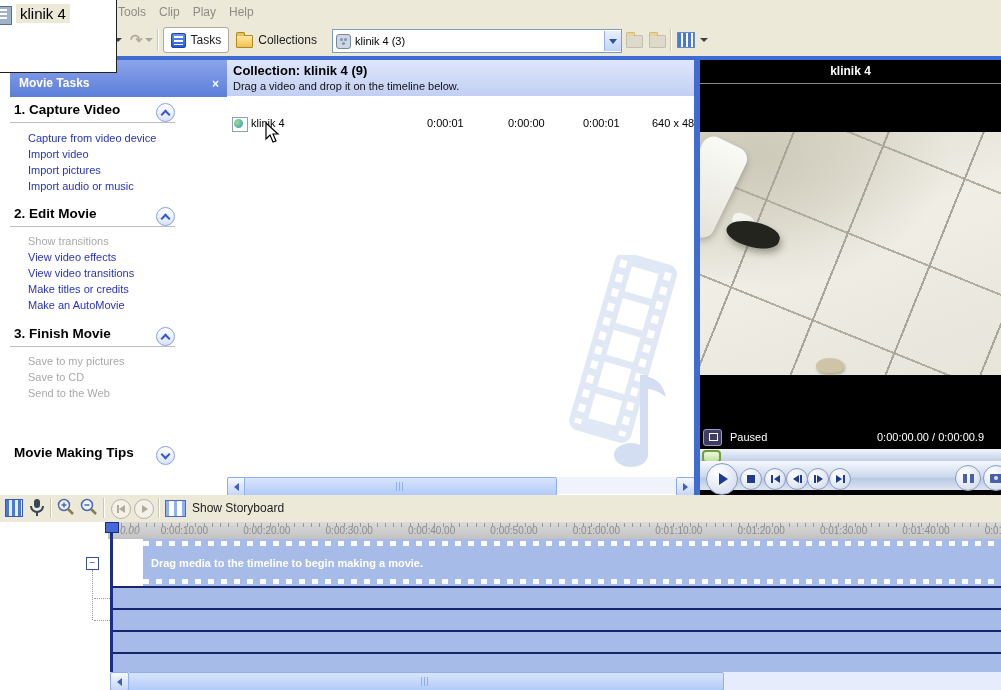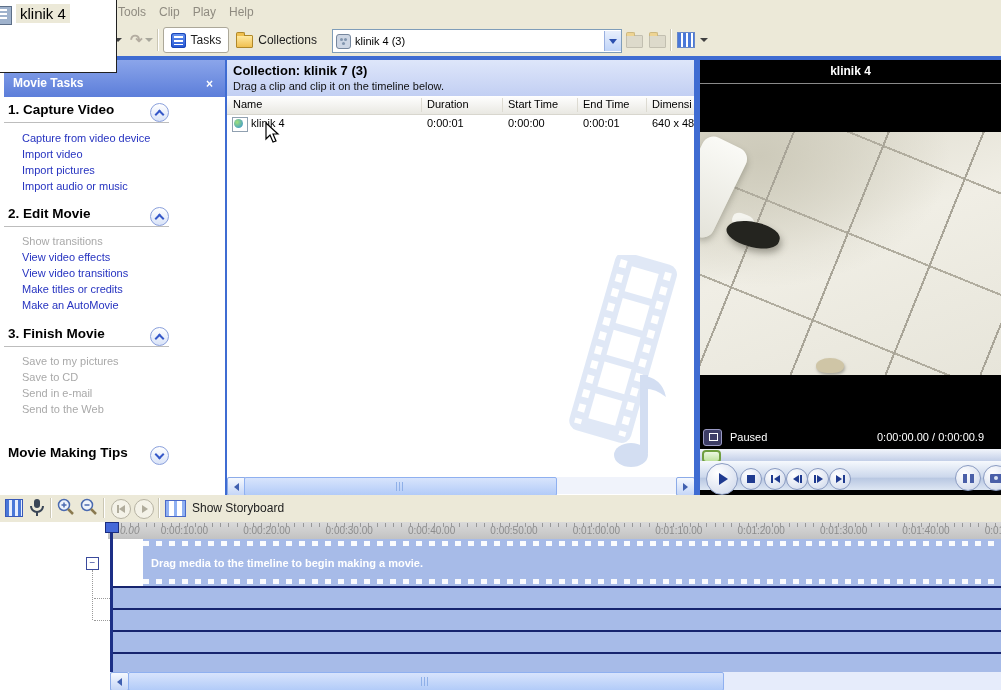--- a/index.html
+++ b/index.html
@@ -38,21 +38,21 @@
   
   #overlay{left:0;top:0;width:116px;height:72px;background:#fff;border-right:1px solid #202020;border-bottom:1px solid #202020;z-index:60;}
   #overlay .lbl{position:absolute;left:16px;top:4px;background:#ece9d8;padding:1px 4px;font-size:15px;}
   #overlay .oic{position:absolute;left:-4px;top:6px;width:14px;height:17px;background:#9fb2cc;border:1px solid #5d6f88;}
   #overlay .oic::after{content:"";position:absolute;left:2px;top:2px;width:8px;height:10px;background:repeating-linear-gradient(#fff 0 2px,transparent 2px 4px);}
 
   
   .frame{background:#3f6cd2;}
 
   
-  #sidebar{left:4px;top:60px;width:221px;height:435px;background:#fff;}
+  #sidebar{left:10px;top:60px;width:221px;height:435px;background:#fff;}
   .sb-head{position:absolute;left:0;top:0;width:221px;height:37px;background:linear-gradient(#8ba5ea,#5c7eda);}
   .sb-title{position:absolute;left:9px;bottom:7px;color:#fff;font-weight:bold;font-size:12px;}
   .sb-close{position:absolute;right:12px;bottom:8px;color:#fff;font-weight:bold;font-size:12px;line-height:10px;cursor:default;}
   .sec-title{position:absolute;left:4px;font-size:13.5px;font-weight:bold;white-space:nowrap;}
   .sec-line{position:absolute;left:0;width:165px;height:1px;background:#bdbdbd;}
   .chev-btn{position:absolute;left:146px;width:17px;height:17px;border:1px solid #8aa0dc;border-radius:50%;
       background:linear-gradient(#ffffff,#d9e3f8);display:flex;align-items:center;justify-content:center;}
   .chev{width:5px;height:5px;border-top:2px solid #3558c8;border-right:2px solid #3558c8;}
   .chev.up{transform:rotate(-45deg);margin-top:3px;}
   .chev.down{transform:rotate(135deg);margin-top:-2px;}
@@ -247,45 +247,33 @@
 
     <div class="sec-title" style="top:266px;">3. Finish Movie</div>
     <div class="chev-btn" style="top:267px;">
         <span class="chev up"></span>
       </div>
     <div class="sec-line" style="top:286px;"></div>
     <div class="links" style="top:293px;">
 
     <div class="task-link disabled"><span>Save to my pictures</span></div>
         <div class="task-link disabled"><span>Save to CD</span></div>
-        <div class="task-link disabled"><span>Send in e-mail</span></div>
         <div class="task-link disabled"><span>Send to the Web</span></div>
       </div>
 
     <div class="sec-title" style="top:385px;">Movie Making Tips</div>
     <div class="chev-btn" style="top:386px;">
         <span class="chev down"></span>
       </div>
   </div>
 
   <div id="collection" class="abs">
     <div class="col-head">
-      <div class="col-title">Collection: klinik 7 (3)</div>
-      <div class="col-sub">Drag a clip and clip it on the timeline below.</div>
-    </div>
-    <div class="col-cols">
-      <div class="hcell c1">Name</div>
-      <div class="vline" style="left:194px;"></div>
-      <div class="hcell c2">Duration</div>
-      <div class="vline" style="left:275px;"></div>
-      <div class="hcell c3">Start Time</div>
-      <div class="vline" style="left:350px;"></div>
-      <div class="hcell c4">End Time</div>
-      <div class="vline" style="left:419px;"></div>
-      <div class="hcell c5">Dimensi</div>
+      <div class="col-title">Collection: klinik 4 (9)</div>
+      <div class="col-sub">Drag a video and drop it on the timeline below.</div>
     </div>
     <div class="col-row">
       <span class="clip-ic"></span>
       <span class="rname">klinik 4</span>
       <span class="rcell c2">0:00:01</span>
       <span class="rcell c3">0:00:00</span>
       <span class="rcell c4">0:00:01</span>
       <span class="rcell c5">640 x 48</span>
     </div>
 

